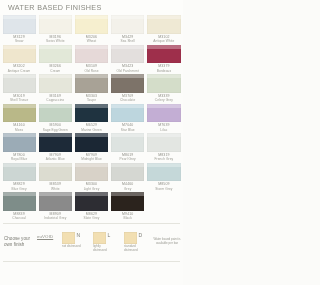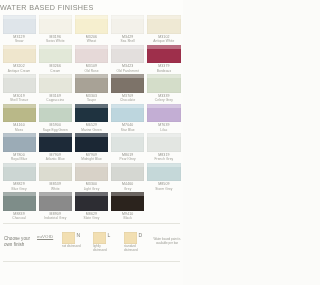--- a/index.html
+++ b/index.html
@@ -7,21 +7,21 @@
     width:183px;height:285px;overflow:hidden;
     background:#fbfbf9;
     font-family:"Liberation Sans","DejaVu Sans",sans-serif;
     color:#6b6b63;
     -webkit-font-smoothing:antialiased;
   }
   #sheet{position:relative;width:183px;height:285px;background:#fcfcfa;}
 
   
   .header{
-    height:15px;padding:3px 0 0 0;box-sizing:border-box;
+    height:15px;padding:3px 0 0 8px;box-sizing:border-box;
     background:#fdfdfb;
   }
   .header-title{
     font-size:7.2px;letter-spacing:.35px;color:#8a8a82;
     font-weight:400;white-space:nowrap;
   }
 
   
   .grid{
     display:grid;

